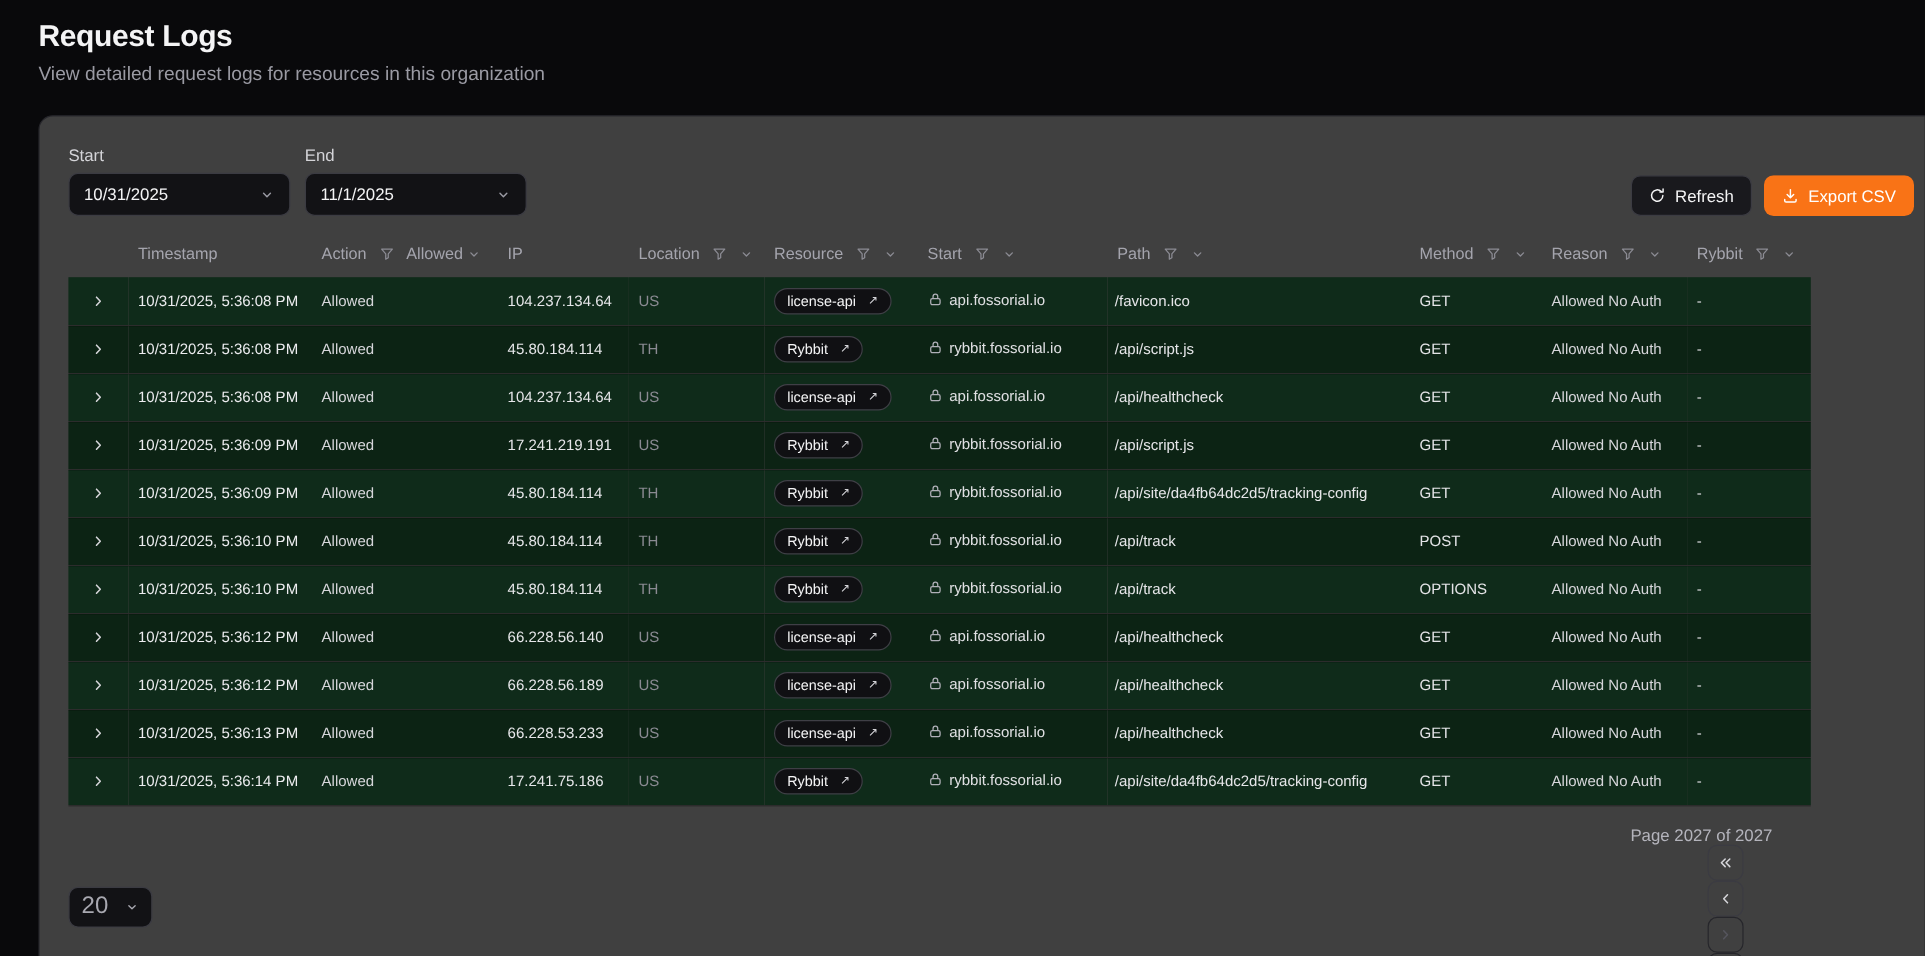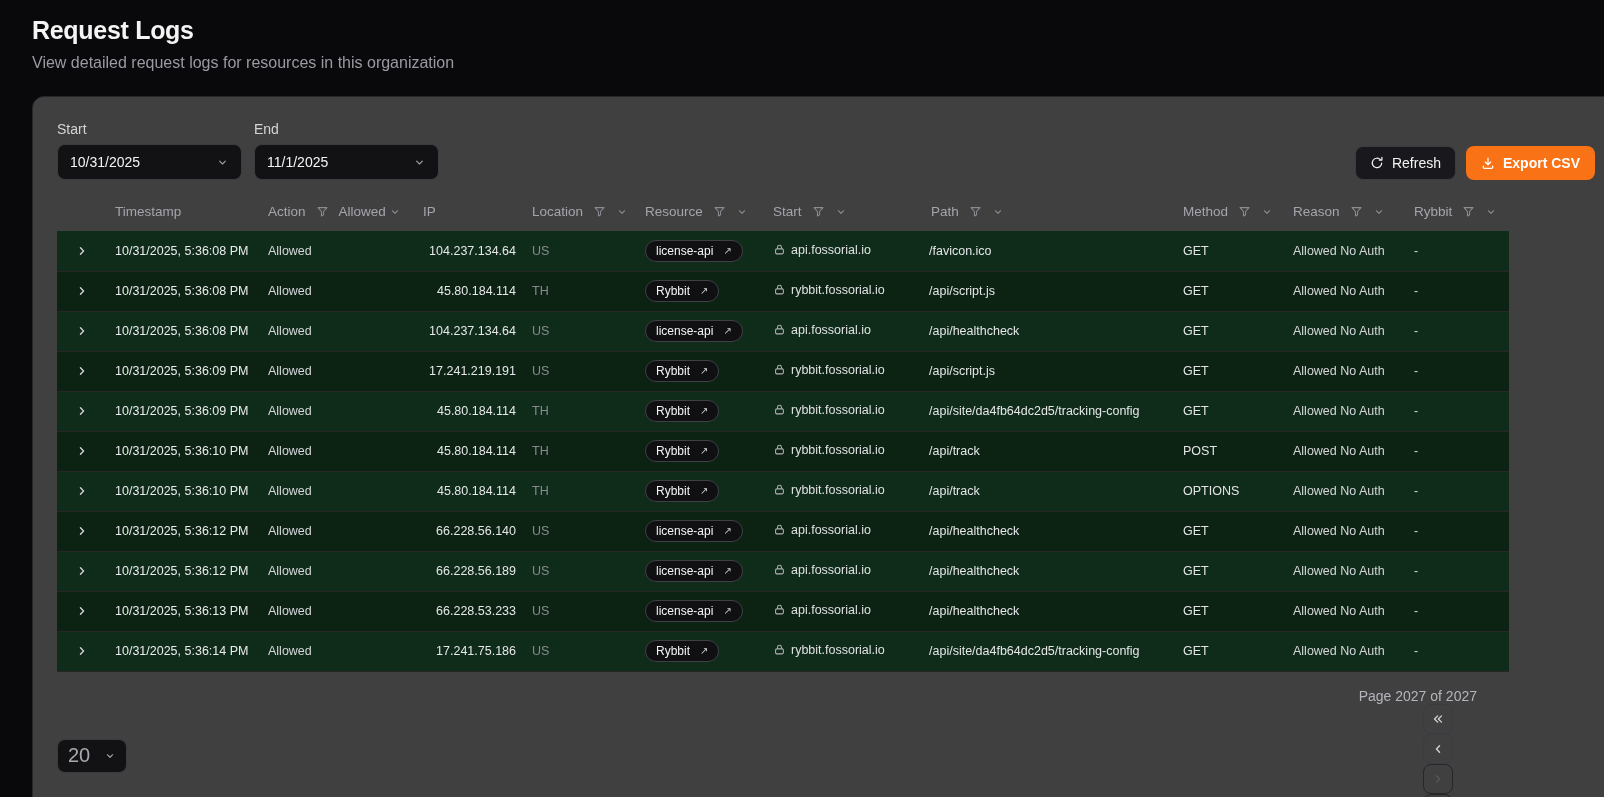--- a/index.html
+++ b/index.html
@@ -34,42 +34,42 @@
   }
   .select .chev { color:#9a9aa3; display:flex; }
 
   .actions { display:flex; align-items:center; gap:10px; }
   .btn {
     display:flex; align-items:center; gap:8px;
     height:34px; padding:0 14px; border-radius:8px;
     font-size:14px; font-weight:500; cursor:pointer; border:1px solid transparent;
   }
   .btn-ghost { background:#19191d; border-color:#3b3b42; color:#f4f4f5; }
-  .btn-primary { background:var(--accent,#f97316); color:#ffffff;font-weight:bold; }
+  .btn-primary { background:var(--accent,#f97316); color:#ffffff; }
 
   table { width:1452px; border-collapse:collapse; table-layout:fixed; }
   thead th { text-align:left; font-weight:400; font-size:13.5px; color:#a4a4ad; padding:6px 8px 12px; white-space:nowrap; }
   .thi { display:flex; align-items:center; gap:10px; }
   .th-icon { color:#8b8b93; display:flex; cursor:pointer; }
   .action-filter { display:inline-flex; align-items:center; gap:3px; cursor:pointer; color:#a4a4ad; }
 
   tbody td {
     height:40px; font-size:12.5px; padding:0 8px;
     white-space:nowrap; overflow:hidden;
     border-bottom:1px solid rgba(0,0,0,0.38);
   }
   tbody tr { cursor:pointer; }
   tbody tr:nth-child(odd)  { background:var(--row-odd,#0f2b1a); }
   tbody tr:nth-child(even) { background:var(--row-even,#0c2314); }
 
   .td-expand { text-align:center; }
   .expand-btn { color:#d4d4d8; display:inline-flex; vertical-align:middle; }
   .td-ts { color:#ececef; }
   .td-action { color:#d6d6da; }
-  .td-ip { color:#e6e6e9;text-align:right; }
+  .td-ip { color:#e6e6e9; }
   .td-loc { color:#8a8a92; }
   .td-path { color:#e6e6e9; padding:0 6px; }
   .td-method { color:#e4e4e7; }
   .td-reason { color:#d6d6da; }
   .td-actor { color:#d6d6da; }
 
   .badge {
     display:inline-flex; align-items:center; gap:10px;
     background:#101013; border:1px solid #3f3f46; border-radius:999px;
     padding:3px 10px; font-size:12px; color:#f4f4f5; cursor:pointer;

